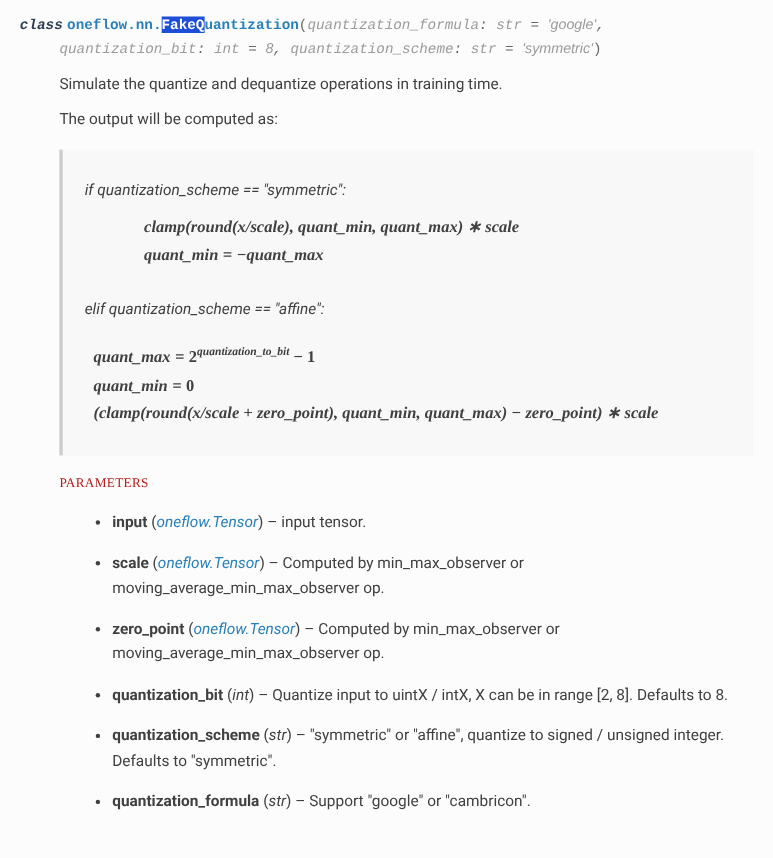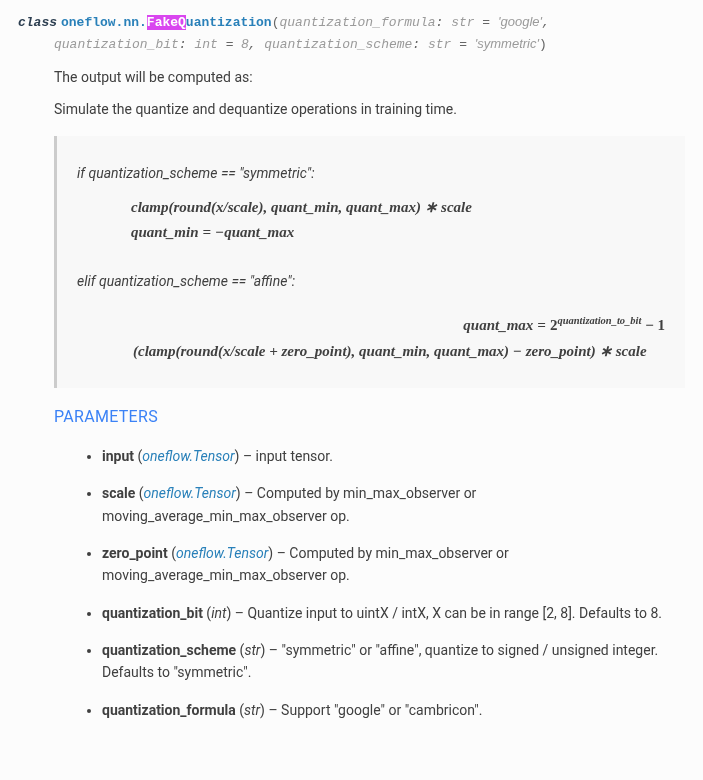--- a/index.html
+++ b/index.html
@@ -13,76 +13,77 @@
   }
   .signature {
     font-family: "SFMono-Regular", Consolas, "Liberation Mono", monospace;
     font-size: 13px;
     padding-left: 36px;
     text-indent: -36px;
   }
   .sig-em { color: #9a9a9a; font-style: italic; }
   .sig-property { font-weight: 700; color: #2c3e50; font-style: italic; padding-right: 4px; }
   .sig-prename { color: #2980b9; font-weight: 700; }
-  .sig-hl { background: #d946ef; color: #fff; }
+  .sig-hl { background: #1d4ed8; color: #fff; }
   .sig-name-weak { color: #2980b9; font-weight: 700; }
   .sig-n { font-style: italic; }
   .sig-p { color: #666; }
   .sig-default { font-family: "Segoe UI", sans-serif; }
   .sig-default .pre { }
   .body-block { padding-left: 36px; }
   .body-block p { margin: 10px 0; }
   .math-panel {
     border-left: 3px solid #ccc;
     background: #f8f8f8;
     margin: 16px 0;
     padding: 16px 20px;
   }
   .case-line { font-style: italic; margin-bottom: 14px; }
   .math-center { margin: 10px 54px 24px 54px; }
   .math-center-wide { margin: 10px 0 8px 8px; }
   .m { font-family: Georgia, "Times New Roman", serif; font-weight: 700; font-style: italic; font-size: 15px; line-height: 1.7; white-space: nowrap; }
   .m sup { font-size: 0.7em; font-weight: 700; }
   .eq { margin: 0 4px; }
   .num { font-style: normal; }
-  .scrollbox { overflow-x: auto; text-align: right; }
+  .scrollbox { overflow-x: auto; }
   .scrollbox::-webkit-scrollbar { height: 10px; }
   .scrollbox::-webkit-scrollbar-track { background: #f0f0f0; }
   .scrollbox::-webkit-scrollbar-thumb { background: #b5b5b5; }
-  .field-label { font-size: 16px; letter-spacing: 0.3px; color: #3b82f6; margin-top: 18px; margin-bottom: 6px; }
+  .field-label { font-size: 12px; letter-spacing: 0.3px; color: #b91c1c; margin-top: 18px; margin-bottom: 6px; font-family: Liberation Serif, serif; }
   ul.param-list { list-style: disc; padding-left: 48px; }
   ul.param-list li { margin: 15px 0; color: #404040; }
   .pname { font-weight: 700; display:inline; }
   .ptype-em { font-style: italic; }
   a.ptype { color: #2980b9; text-decoration: none; font-style: italic; }
   .return-block { padding-left: 36px; margin: 4px 0 10px 0; }
 </style>
 </head>
 <body>
 
 <div class="signature">
   <span class="sig-em"><span class="sig-property">class</span></span><span class="sig-prename">oneflow.nn.</span><span class="sig-name-weak"><span class="sig-hl">FakeQ</span><span>uantization</span></span><span class="sig-p">(</span><span class="sig-em"><span class="sig-n">quantization_formula</span><span class="sig-p">: </span><span class="sig-n">str</span> <span class="sig-p">=</span> <span class="sig-default"><span class="pre">'google'</span></span><span class="sig-p">, </span><span class="sig-n">quantization_bit</span><span class="sig-p">: </span><span class="sig-n">int</span> <span class="sig-p">=</span> <span class="sig-default"><span class="pre">8</span></span><span class="sig-p">, </span><span class="sig-n">quantization_scheme</span><span class="sig-p">: </span><span class="sig-n">str</span> <span class="sig-p">=</span> <span class="sig-default"><span class="pre">'symmetric'</span></span></span><span class="sig-p">)</span>
 </div>
 
 <div class="body-block">
+  <p>Simulate the quantize and dequantize operations in training time.</p>
   <p>The output will be computed as:</p>
-  <p>Simulate the quantize and dequantize operations in training time.</p>
 
   <div class="math-panel">
     <p class="case-line">if quantization_scheme == "symmetric":</p>
     <div class="math-center">
       <div class="m"><span>clamp(round(x/scale), quant_min, quant_max) ∗ scale</span></div>
       <div class="m"><span>quant_min</span><span class="eq">=</span><span>−quant_max</span></div>
     </div>
 
     <p class="case-line">elif quantization_scheme == "affine":</p>
     <div class="scrollbox">
       <div class="math-center-wide">
         <div class="m"><span>quant_max</span><span class="eq">=</span><span class="num">2</span><sup>quantization_to_bit</sup><span class="num"> − 1</span></div>
-        <div class="m" style="padding-right:40px;margin-left:48px;"><span>(clamp(round(x/scale + zero_point), quant_min, quant_max) − zero_point) ∗ scale</span></div>
+        <div class="m"><span>quant_min</span><span class="eq">=</span><span class="num">0</span></div>
+        <div class="m" style="padding-right:40px;"><span>(clamp(round(x/scale + zero_point), quant_min, quant_max) − zero_point) ∗ scale</span></div>
       </div>
     </div>
   </div>
 
   <p class="field-label">PARAMETERS</p>
   <ul class="param-list">
     <li><span class="pname">input</span> (<a href="#" class="ptype">oneflow.Tensor</a>) – <span>input tensor.</span></li>
     <li><span class="pname">scale</span> (<a href="#" class="ptype">oneflow.Tensor</a>) – <span>Computed by min_max_observer or moving_average_min_max_observer op.</span></li>
     <li><span class="pname">zero_point</span> (<a href="#" class="ptype">oneflow.Tensor</a>) – <span>Computed by min_max_observer or moving_average_min_max_observer op.</span></li>
     <li><span class="pname">quantization_bit</span> (<span class="ptype-em">int</span>) – <span>Quantize input to uintX / intX, X can be in range [2, 8]. Defaults to 8.</span></li>

